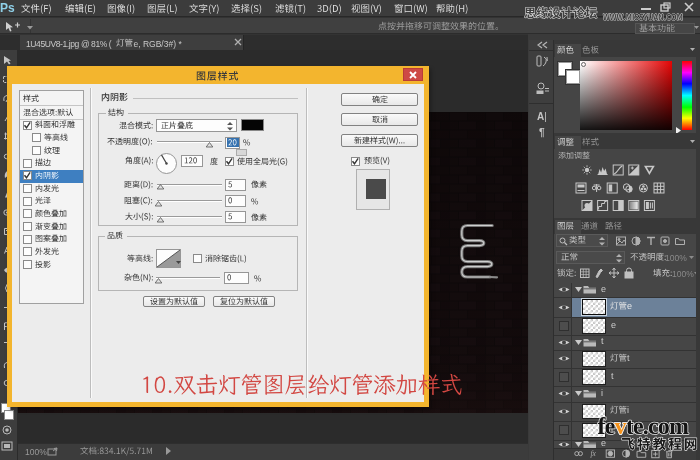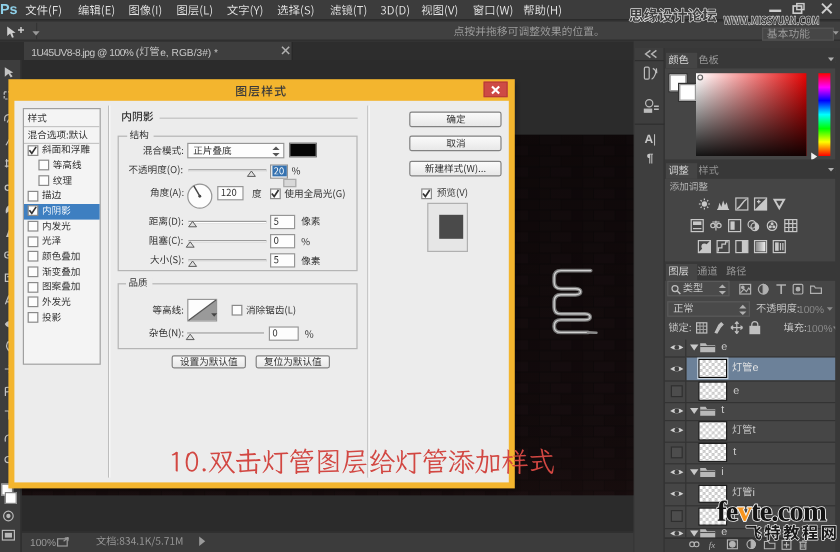--- a/index.html
+++ b/index.html
@@ -60,21 +60,21 @@
     </svg>
     <div class="abs" style="left:635px;top:23px;width:60px;height:11px;background:#464646;border:1px solid #555"></div>
     <svg class="t" style="left:638.0px;top:20.3px" width="38" height="15">
       <path transform="translate(1.0,11.4)" d="M6.2 -7.6V-6.7H2.9V-7.6H2.2V-6.7H0.8V-6.1H2.2V-3.2H0.4V-2.7H2.4C1.9 -2.0 1.1 -1.4 0.3 -1.2C0.5 -1.0 0.7 -0.8 0.8 -0.6C1.6 -1.0 2.6 -1.8 3.1 -2.7H6.0C6.5 -1.9 7.4 -1.1 8.3 -0.7C8.4 -0.9 8.6 -1.1 8.7 -1.3C7.9 -1.5 7.2 -2.1 6.7 -2.7H8.6V-3.2H6.8V-6.1H8.2V-6.7H6.8V-7.6ZM2.9 -6.1H6.2V-5.5H2.9ZM4.1 -2.4V-1.6H2.3V-1.1H4.1V-0.1H1.1V0.5H7.9V-0.1H4.8V-1.1H6.7V-1.6H4.8V-2.4ZM2.9 -5.0H6.2V-4.4H2.9ZM2.9 -3.9H6.2V-3.2H2.9Z M13.1 -7.6V-5.7H9.6V-5.0H12.3C11.6 -3.4 10.5 -2.0 9.3 -1.3C9.5 -1.1 9.7 -0.9 9.8 -0.7C11.1 -1.6 12.3 -3.2 13.0 -5.0H13.1V-1.6H11.0V-1.0H13.1V0.7H13.9V-1.0H15.9V-1.6H13.9V-5.0H14.0C14.7 -3.2 15.8 -1.6 17.2 -0.7C17.3 -0.9 17.5 -1.2 17.7 -1.3C16.4 -2.0 15.3 -3.5 14.7 -5.0H17.4V-5.7H13.9V-7.6Z M18.3 -1.6 18.5 -0.9C19.5 -1.2 20.8 -1.6 22.0 -1.9L21.9 -2.6L20.5 -2.2V-5.8H21.8V-6.5H18.5V-5.8H19.8V-2.0C19.2 -1.9 18.7 -1.7 18.3 -1.6ZM23.4 -7.4C23.4 -6.8 23.4 -6.1 23.3 -5.5H21.8V-4.9H23.3C23.2 -2.7 22.7 -0.8 20.8 0.2C20.9 0.3 21.2 0.6 21.2 0.7C23.3 -0.4 23.8 -2.5 24.0 -4.9H25.8C25.7 -1.6 25.5 -0.4 25.2 -0.1C25.1 -0.0 25.1 0.0 24.9 0.0C24.7 0.0 24.2 -0.0 23.6 -0.1C23.7 0.1 23.8 0.4 23.8 0.6C24.3 0.6 24.9 0.6 25.1 0.6C25.5 0.6 25.6 0.5 25.8 0.3C26.2 -0.1 26.3 -1.4 26.5 -5.2C26.5 -5.3 26.5 -5.5 26.5 -5.5H24.0C24.0 -6.1 24.0 -6.8 24.0 -7.4Z M30.4 -3.8V-3.0H28.5V-3.8ZM27.9 -4.4V0.7H28.5V-1.1H30.4V-0.1C30.4 0.0 30.4 0.1 30.3 0.1C30.2 0.1 29.8 0.1 29.4 0.1C29.5 0.3 29.6 0.5 29.6 0.7C30.2 0.7 30.5 0.7 30.8 0.6C31.0 0.5 31.1 0.3 31.1 -0.1V-4.4ZM28.5 -2.5H30.4V-1.7H28.5ZM34.7 -6.9C34.2 -6.6 33.4 -6.3 32.6 -6.0V-7.5H32.0V-4.6C32.0 -3.8 32.2 -3.6 33.0 -3.6C33.2 -3.6 34.4 -3.6 34.6 -3.6C35.3 -3.6 35.5 -3.9 35.6 -5.0C35.4 -5.0 35.1 -5.1 35.0 -5.3C34.9 -4.4 34.9 -4.2 34.5 -4.2C34.3 -4.2 33.3 -4.2 33.1 -4.2C32.7 -4.2 32.6 -4.3 32.6 -4.6V-5.5C33.5 -5.7 34.5 -6.1 35.2 -6.4ZM34.8 -2.9C34.3 -2.5 33.4 -2.2 32.6 -1.9V-3.4H32.0V-0.3C32.0 0.4 32.2 0.6 33.1 0.6C33.3 0.6 34.4 0.6 34.6 0.6C35.4 0.6 35.6 0.3 35.7 -0.9C35.5 -0.9 35.2 -1.0 35.1 -1.2C35.0 -0.1 35.0 0.0 34.6 0.0C34.3 0.0 33.3 0.0 33.1 0.0C32.7 0.0 32.6 -0.0 32.6 -0.3V-1.4C33.5 -1.6 34.6 -2.0 35.3 -2.4ZM27.8 -5.0C27.9 -5.1 28.3 -5.1 30.7 -5.3C30.8 -5.1 30.9 -4.9 30.9 -4.8L31.5 -5.1C31.3 -5.6 30.8 -6.4 30.4 -7.0L29.8 -6.8C30.0 -6.5 30.3 -6.1 30.5 -5.8L28.5 -5.7C28.9 -6.2 29.3 -6.8 29.6 -7.4L28.9 -7.6C28.6 -6.9 28.1 -6.2 27.9 -6.0C27.8 -5.8 27.7 -5.7 27.5 -5.6C27.6 -5.4 27.7 -5.1 27.8 -5.0Z" fill="#9e9e9e"></path>
     </svg>
     <svg class="t" style="left:694px;top:26px" width="6" height="6">
       <path d="M0,0 l2.5,3 2.5,-3 z" fill="#999"></path>
     </svg>
     <div class="abs" style="left:0;top:35px;width:700px;height:15px;background:#2d2d2d"></div>
     <div class="abs" style="left:20px;top:35px;width:224px;height:15px;background:#3e3e3e;border-right:1px solid #252525"></div>
-    <div class="abs" style="left:26px;top:38.5px;font-size:8.5px;color:#c9c9c9;letter-spacing:-0.4px;white-space:pre">1U45UV8-8.jpg @ 100% (</div>
+    <div class="abs" style="left:26px;top:38.5px;font-size:8.5px;color:#c9c9c9;letter-spacing:-0.4px;white-space:pre">1U45UV8-1.jpg @ 81% (</div>
     <svg class="t" style="left:115.0px;top:34.9px" width="19" height="14">
       <path transform="translate(1.0,10.9)" d="M0.9 -5.4C0.8 -4.7 0.7 -3.8 0.5 -3.3L1.0 -3.1C1.2 -3.7 1.3 -4.6 1.3 -5.3ZM3.2 -5.5C3.1 -5.0 2.8 -4.2 2.6 -3.8L3.0 -3.6C3.2 -4.0 3.5 -4.7 3.8 -5.3ZM1.9 -7.1V-4.4C1.9 -2.8 1.7 -1.1 0.4 0.2C0.5 0.3 0.7 0.5 0.8 0.7C1.6 -0.0 2.0 -0.9 2.2 -1.7C2.6 -1.3 3.1 -0.7 3.3 -0.4L3.7 -0.9C3.5 -1.2 2.7 -2.1 2.3 -2.3C2.5 -3.0 2.5 -3.7 2.5 -4.4V-7.1ZM3.8 -6.4V-5.8H6.0V-0.3C6.0 -0.1 6.0 -0.1 5.8 -0.0C5.6 -0.0 5.0 -0.0 4.4 -0.1C4.5 0.1 4.6 0.4 4.6 0.6C5.4 0.6 6.0 0.6 6.3 0.5C6.6 0.4 6.7 0.2 6.7 -0.3V-5.8H8.2V-6.4Z M10.3 -3.7V0.7H10.9V0.4H15.1V0.7H15.7V-1.4H10.9V-2.0H15.2V-3.7ZM15.1 -0.1H10.9V-0.9H15.1ZM12.2 -5.3C12.3 -5.1 12.4 -4.9 12.5 -4.8H9.4V-3.3H10.0V-4.2H15.6V-3.3H16.3V-4.8H13.2C13.1 -5.0 12.9 -5.2 12.8 -5.4ZM10.9 -3.2H14.6V-2.5H10.9ZM9.9 -7.2C9.7 -6.4 9.3 -5.7 8.9 -5.2C9.0 -5.2 9.3 -5.0 9.4 -4.9C9.7 -5.2 9.9 -5.6 10.1 -6.0H10.7C10.9 -5.7 11.1 -5.3 11.1 -5.0L11.7 -5.2C11.6 -5.4 11.5 -5.7 11.3 -6.0H12.6V-6.4H10.3C10.4 -6.6 10.5 -6.9 10.5 -7.1ZM13.5 -7.2C13.4 -6.5 13.1 -5.9 12.7 -5.5C12.8 -5.5 13.1 -5.3 13.2 -5.2C13.4 -5.4 13.6 -5.7 13.7 -6.0H14.3C14.6 -5.7 14.8 -5.3 14.9 -5.0L15.4 -5.2C15.3 -5.4 15.2 -5.7 15.0 -6.0H16.5V-6.4H13.9C14.0 -6.6 14.1 -6.8 14.1 -7.0Z" fill="#c9c9c9"></path>
     </svg>
     <div class="abs" style="left:133.5px;top:38.5px;font-size:8.5px;color:#c9c9c9;white-space:pre">e, RGB/3#) *</div>
     <svg class="t" style="left:235px;top:39px" width="8" height="8">
       <path d="M0,0 L6,6 M6,0 L0,6" stroke="#b0b0b0" stroke-width="1.3"></path>
     </svg>
     <div class="abs" style="left:18px;top:50px;width:510px;height:410px;background:#2b2b2b"></div>
     <svg class="abs" style="left:18px;top:112px" width="511" height="301">
 <defs>

